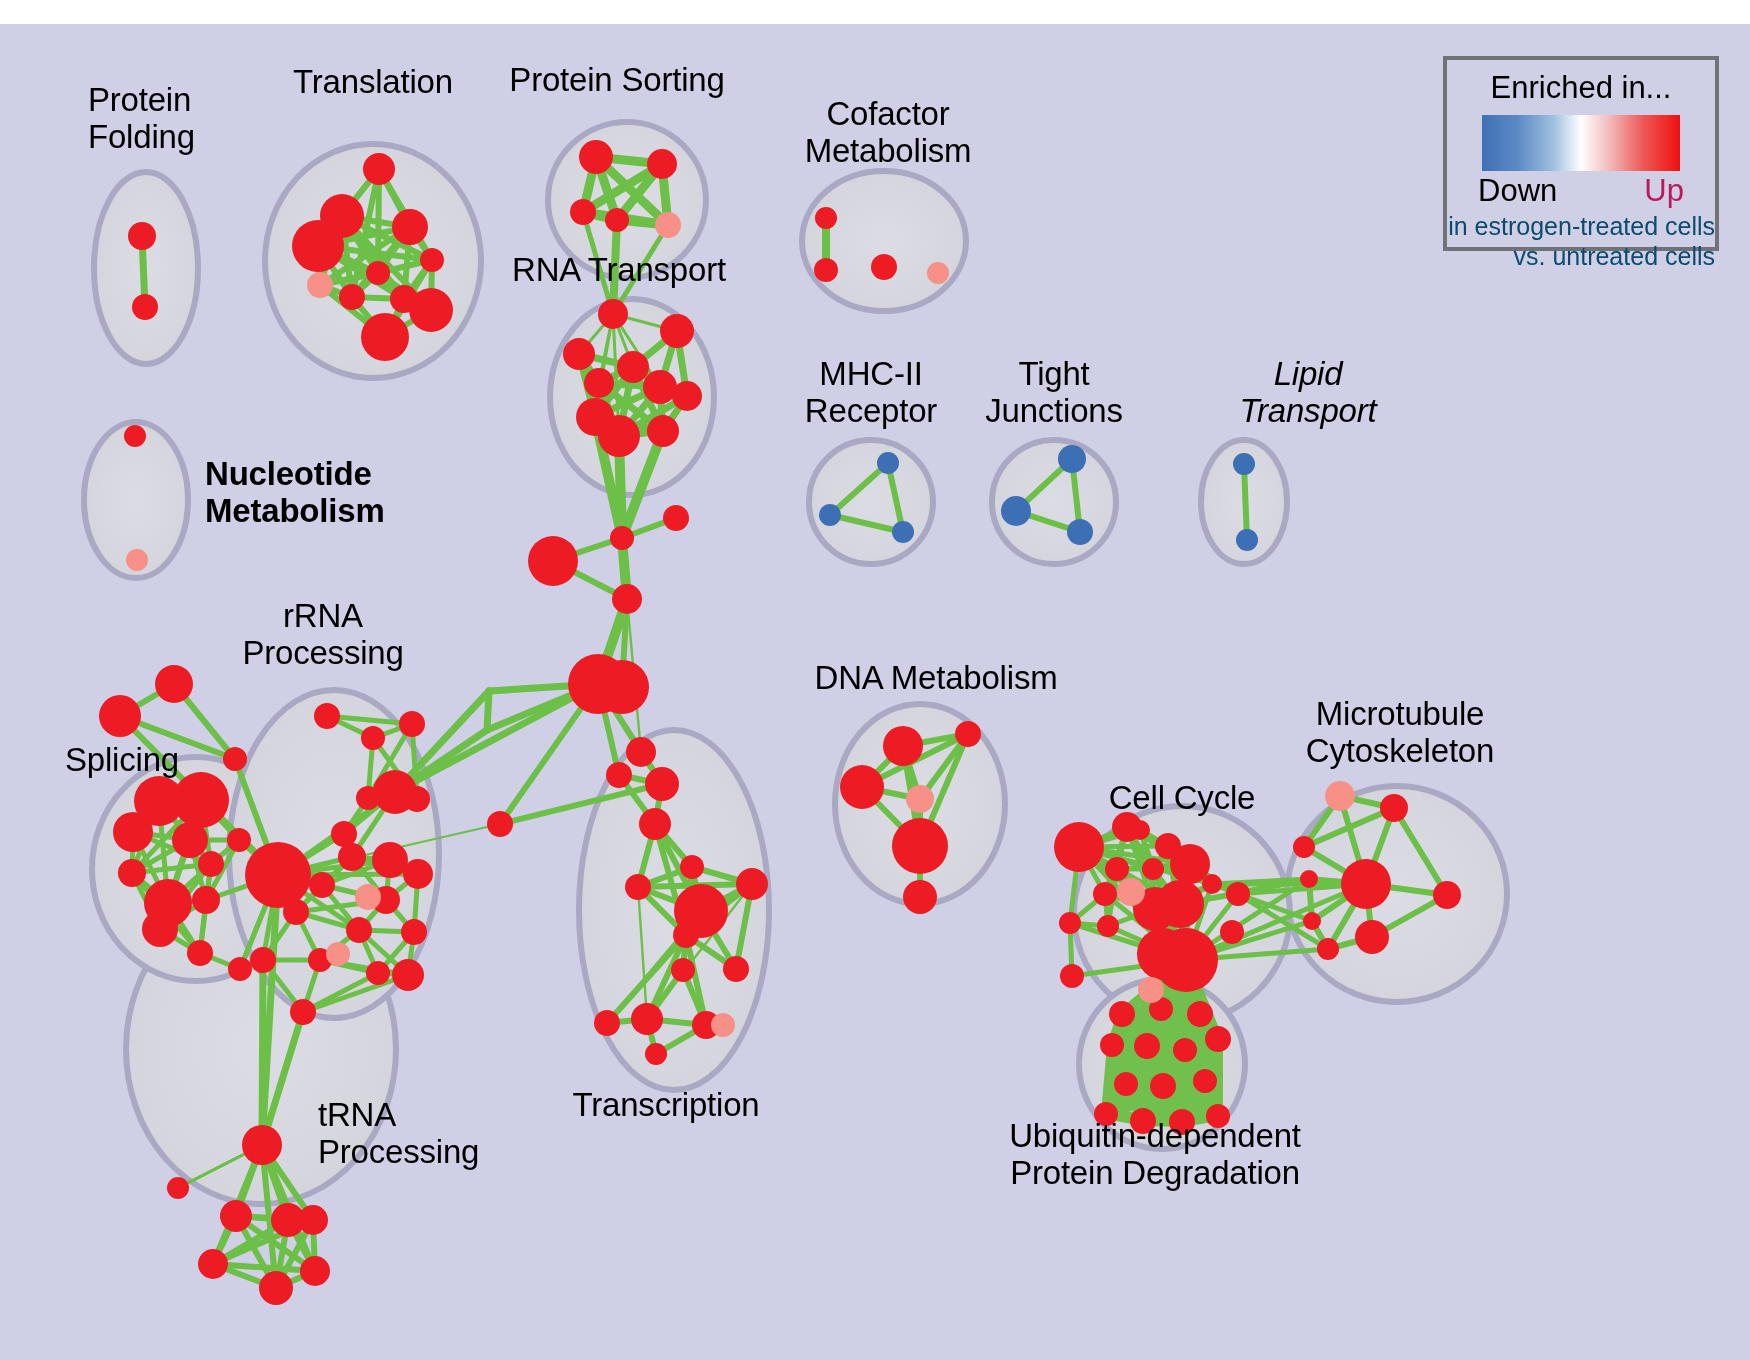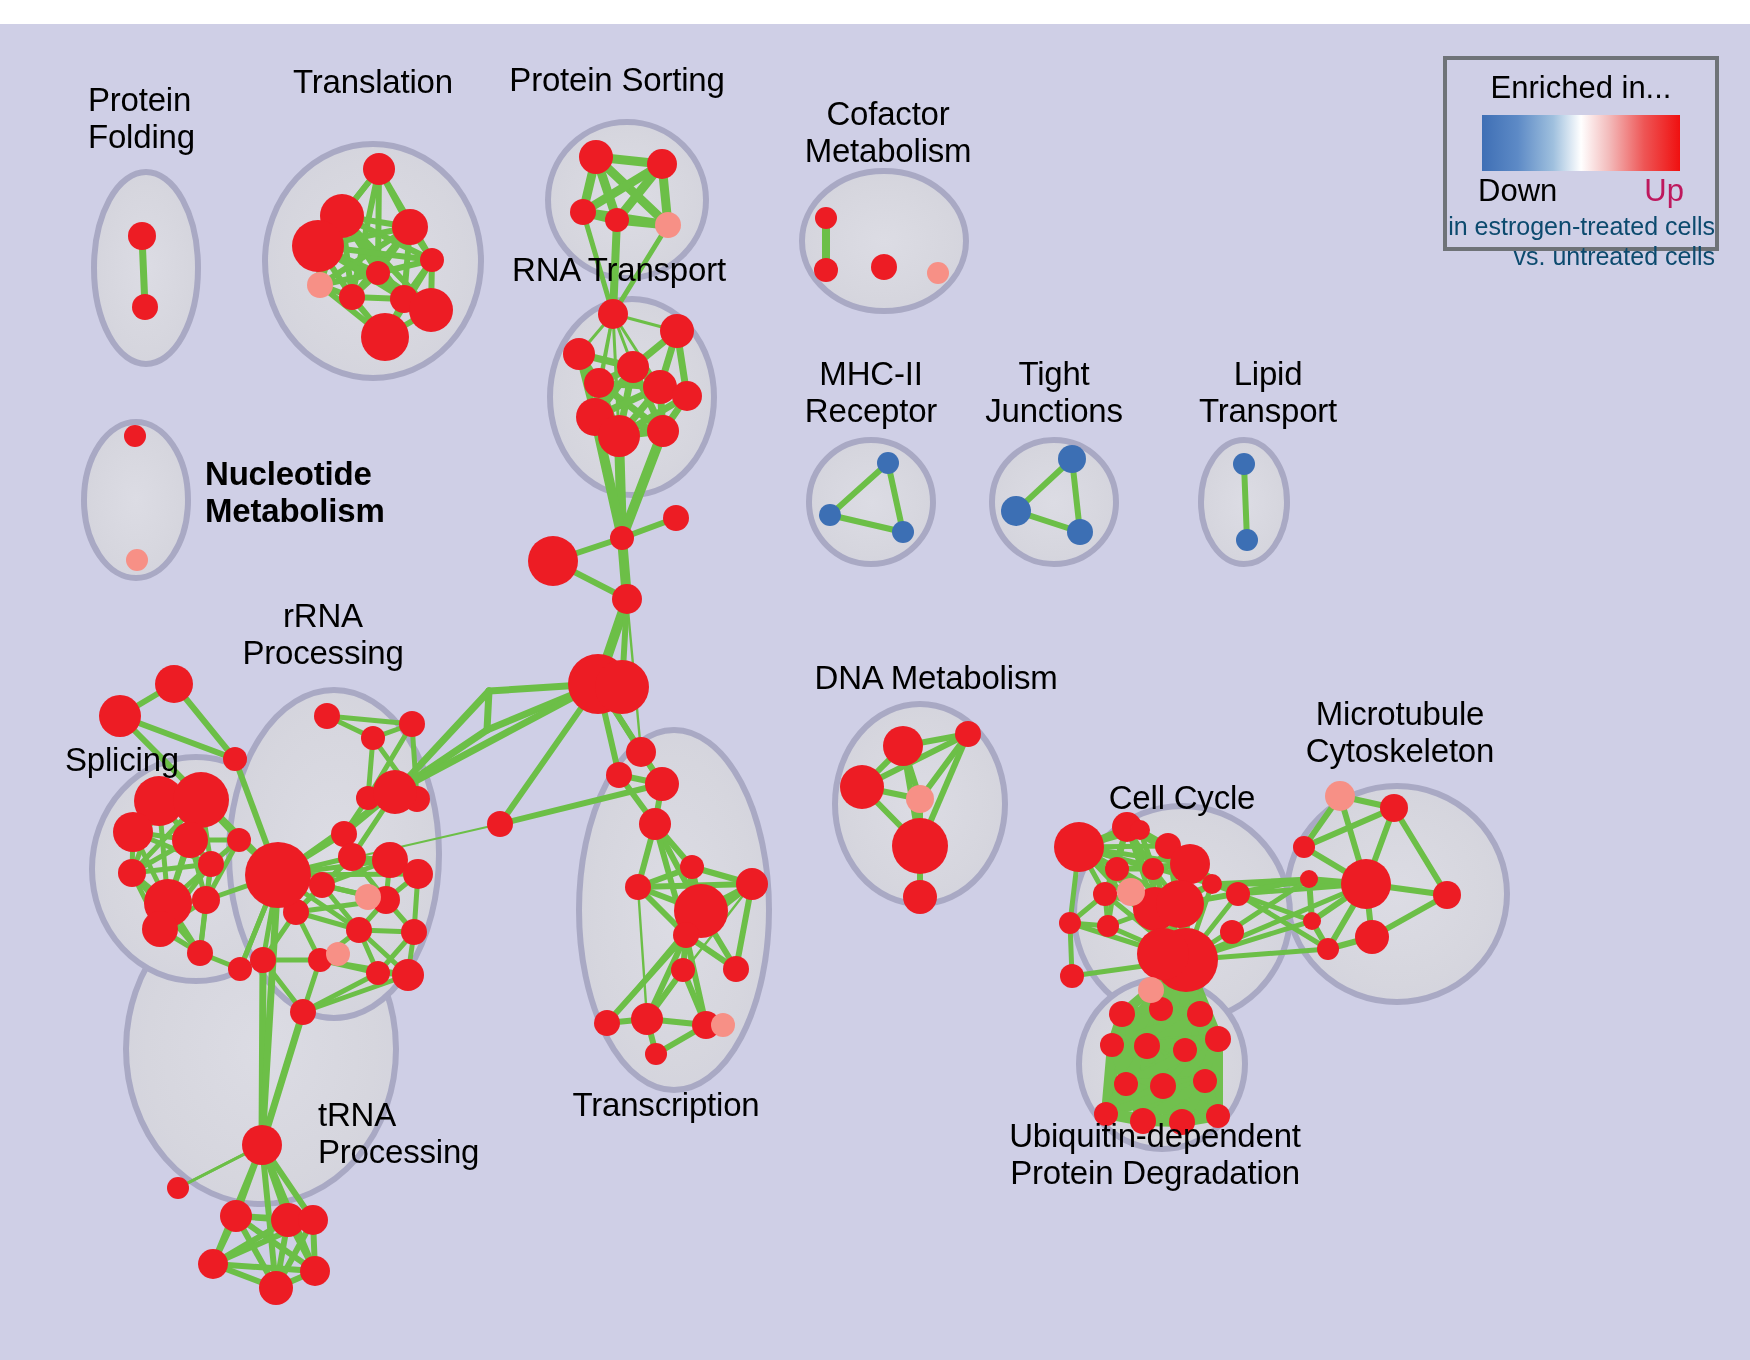--- a/index.html
+++ b/index.html
@@ -874,21 +874,21 @@
 Folding</div>
   <div class="cluster-label lbl-center" style="left:373px; top:40px;">Translation</div>
   <div class="cluster-label lbl-center" style="left:617px; top:38px;">Protein Sorting</div>
   <div class="cluster-label lbl-center" style="left:619px; top:228px;">RNA Transport</div>
   <div class="cluster-label lbl-center" style="left:888px; top:72px;">Cofactor
 Metabolism</div>
   <div class="cluster-label lbl-center" style="left:871px; top:332px;">MHC-II
 Receptor</div>
   <div class="cluster-label lbl-center" style="left:1054px;top:332px;">Tight
 Junctions</div>
-  <div class="cluster-label lbl-center" style="left:1268px;top:332px;">Lipid
+  <div class="cluster-label lbl-center" style="left:1308px;top:332px;font-style:italic;">Lipid
 Transport</div>
   <div class="cluster-label lbl-left" style="left:205px; top:432px;font-weight:bold;">Nucleotide
 Metabolism</div>
   <div class="cluster-label lbl-center" style="left:323px; top:574px;">rRNA
 Processing</div>
   <div class="cluster-label lbl-left" style="left:65px;  top:718px;text-align:right;">Splicing</div>
   <div class="cluster-label lbl-left" style="left:318px; top:1073px;">tRNA
 Processing</div>
   <div class="cluster-label lbl-center" style="left:666px; top:1063px;">Transcription</div>
   <div class="cluster-label lbl-center" style="left:936px; top:636px;">DNA Metabolism</div>

